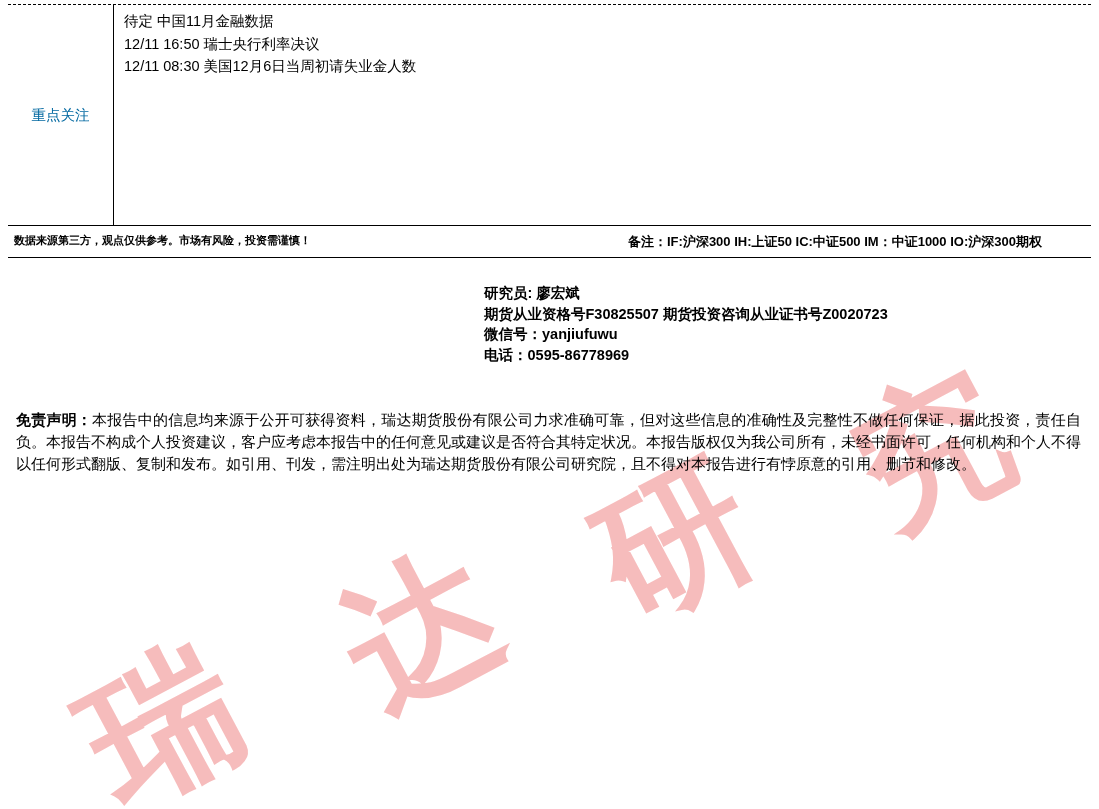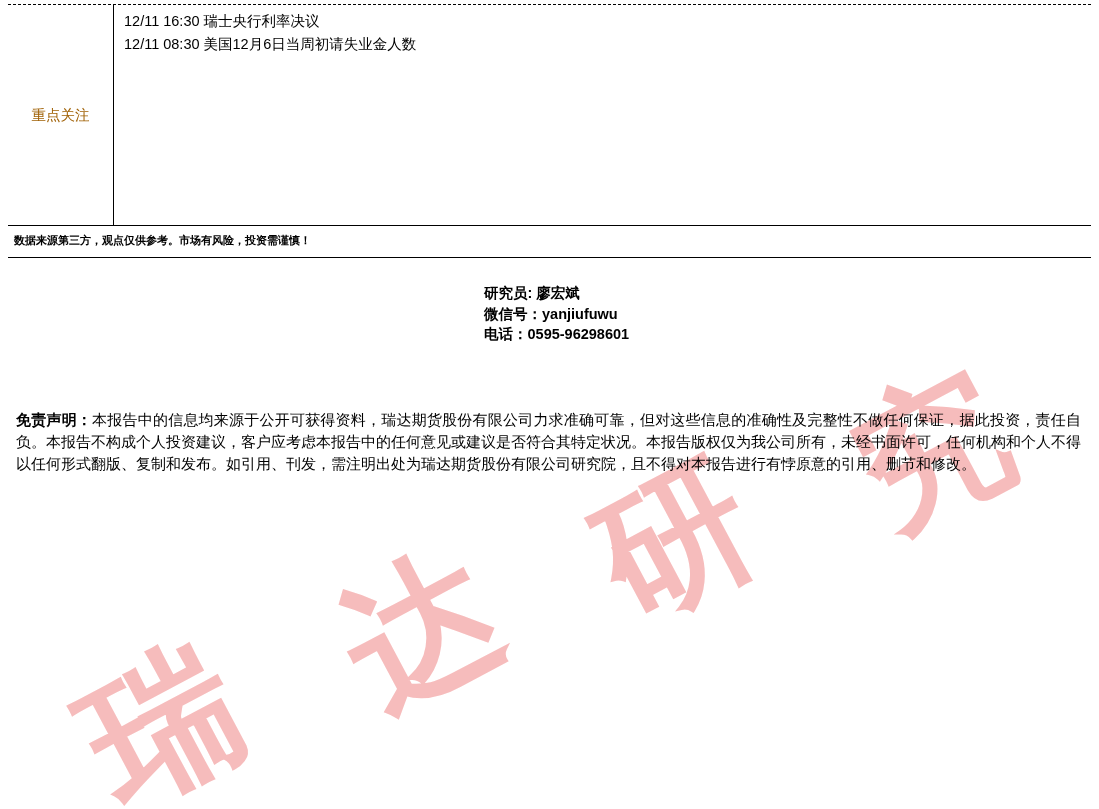--- a/index.html
+++ b/index.html
@@ -61,21 +61,21 @@
     position: absolute;
     left: 0;
     top: 0;
     width: 105px;
     height: 220px;
     border-right: 1px solid #000;
     display: flex;
     align-items: center;
     justify-content: center;
     font-size: 14.5px;
-    color: #a16207;
+    color: #0369a1;
   }
   .focus-body-cell {
     position: absolute;
     left: 106px;
     top: 0;
     right: 0;
     height: 220px;
     padding: 5px 0 0 10px;
     box-sizing: border-box;
   }
@@ -152,32 +152,35 @@
   <div class="wm-char wm-4">究</div>
 </div>
 
 <div class="content">
 
   <div class="focus-table">
     <div class="focus-label-cell">
       <span>重点关注</span>
     </div>
     <div class="focus-body-cell">
-      <div class="focus-line">12/11 16:30 瑞士央行利率决议</div>
+      <div class="focus-line">待定 中国11月金融数据</div>
+      <div class="focus-line">12/11 16:50 瑞士央行利率决议</div>
       <div class="focus-line">12/11 08:30 美国12月6日当周初请失业金人数</div>
     </div>
   </div>
 
   <div class="source-row">
     <div class="source-text">数据来源第三方，观点仅供参考。市场有风险，投资需谨慎！</div>
+    <div class="remark-text">备注：IF:沪深300  IH:上证50  IC:中证500 IM：中证1000 IO:沪深300期权</div>
   </div>
 
   <div class="researcher">
     <div>研究员: 廖宏斌</div>
+    <div>期货从业资格号F30825507   期货投资咨询从业证书号Z0020723</div>
     <div>微信号：yanjiufuwu</div>
-    <div>电话：0595-96298601</div>
+    <div>电话：0595-86778969</div>
   </div>
 
   <div class="disclaimer">
     <b>免责声明：</b><span>本报告中的信息均来源于公开可获得资料，瑞达期货股份有限公司力求准确可靠，但对这些信息的准确性及完整性不做任何保证，据此投资，责任自负。本报告不构成个人投资建议，客户应考虑本报告中的任何意见或建议是否符合其特定状况。本报告版权仅为我公司所有，未经书面许可，任何机构和个人不得以任何形式翻版、复制和发布。如引用、刊发，需注明出处为瑞达期货股份有限公司研究院，且不得对本报告进行有悖原意的引用、删节和修改。</span>
   </div>
 
 </div>
 
 </body></html>

